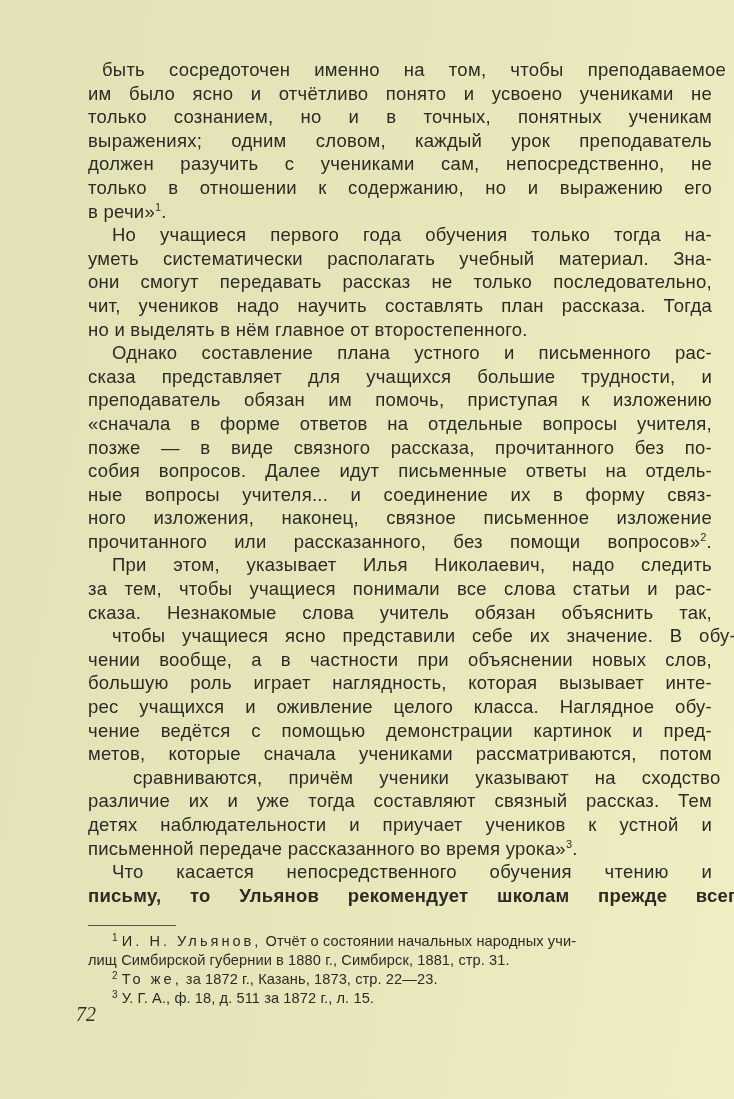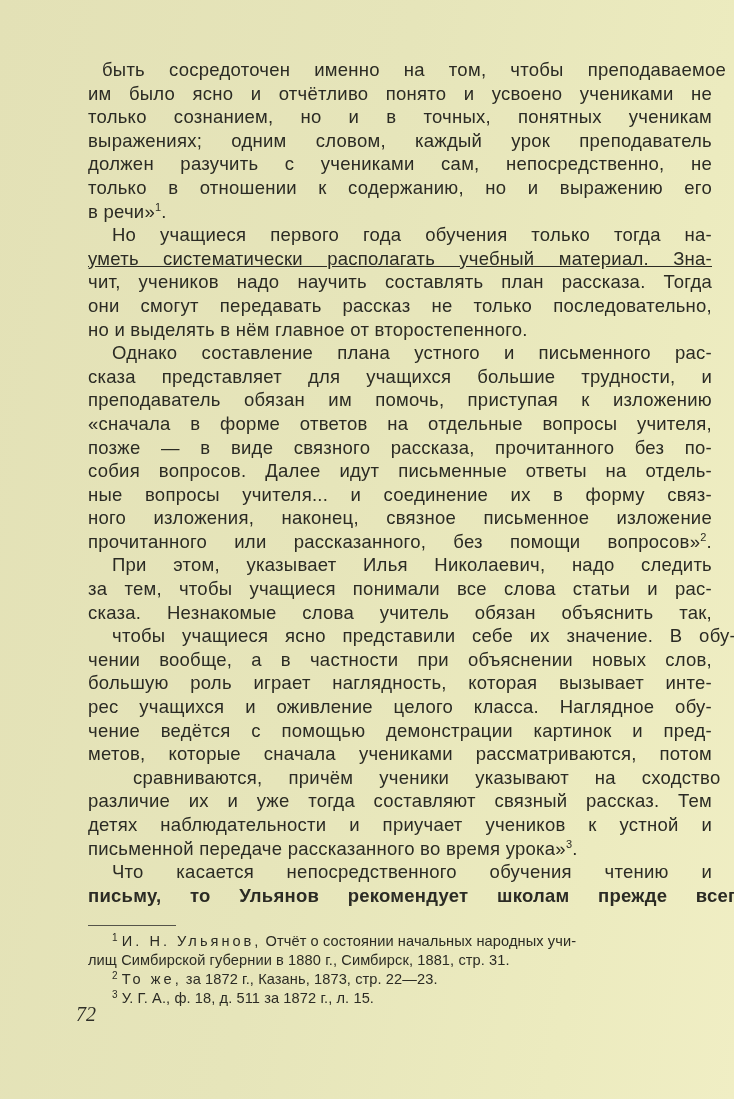--- a/index.html
+++ b/index.html
@@ -84,23 +84,23 @@
 
 <div class="page" id="body">
     <div class="line" style="display: block; margin-left: 14px;"><span style="white-space: nowrap; display: inline-block; word-spacing: 18.6458px; transform-origin: left center;"><span>быть сосредоточен именно на том, чтобы преподаваемое</span></span></div>
     <div class="line" style="display: block;"><span style="white-space: nowrap; display: inline-block; word-spacing: 12px; transform-origin: left center;"><span>им было ясно и отчётливо понято и усвоено учениками не</span></span></div>
     <div class="line" style="display: block;"><span style="white-space: nowrap; display: inline-block; word-spacing: 21.6786px; transform-origin: left center;"><span>только сознанием, но и в точных, понятных ученикам</span></span></div>
     <div class="line" style="display: block;"><span style="white-space: nowrap; display: inline-block; word-spacing: 23.8406px; transform-origin: left center;"><span>выражениях; одним словом, каждый урок преподаватель</span></span></div>
     <div class="line" style="display: block;"><span style="white-space: nowrap; display: inline-block; word-spacing: 21.0964px; transform-origin: left center;"><span>должен разучить с учениками сам, непосредственно, не</span></span></div>
     <div class="line" style="display: block;"><span style="white-space: nowrap; display: inline-block; word-spacing: 16.082px; transform-origin: left center;"><span>только в отношении к содержанию, но и выражению его</span></span></div>
     <div class="line last" style="display: block;"><span style="white-space: nowrap; display: inline-block;"><span>в речи»</span><sup>1</sup><span>.</span></span></div>
     <div class="line indent" style="display: block;"><span style="white-space: nowrap; display: inline-block; word-spacing: 18.5022px; transform-origin: left center;"><span>Но учащиеся первого года обучения только тогда на-</span></span></div>
-    <div class="line" style="display: block;"><span style="white-space: nowrap; display: inline-block; word-spacing: 18.8375px; transform-origin: left center; text-decoration: underline;"><span>уметь систематически располагать учебный материал. Зна-</span></span></div>
+    <div class="line" style="display: block;"><span style="white-space: nowrap; display: inline-block; word-spacing: 18.8375px; transform-origin: left center;"><span>уметь систематически располагать учебный материал. Зна-</span></span></div>
+    <div class="line" style="display: block;"><span style="white-space: nowrap; display: inline-block; word-spacing: 15.625px; transform-origin: left center;"><span>они смогут передавать рассказ не только последовательно,</span></span></div>
     <div class="line" style="display: block;"><span style="white-space: nowrap; display: inline-block; word-spacing: 12.6719px; transform-origin: left center;"><span>чит, учеников надо научить составлять план рассказа. Тогда</span></span></div>
-    <div class="line" style="display: block;"><span style="white-space: nowrap; display: inline-block; word-spacing: 15.625px; transform-origin: left center;"><span>они смогут передавать рассказ не только последовательно,</span></span></div>
     <div class="line last" style="display: block;"><span style="white-space: nowrap; display: inline-block;"><span>но и выделять в нём главное от второстепенного.</span></span></div>
     <div class="line indent" style="display: block; text-decoration: underline;"><span style="white-space: nowrap; display: inline-block; word-spacing: 18.7031px; transform-origin: left center;"><span>Однако составление плана устного и письменного рас-</span></span></div>
     <div class="line" style="display: block;"><span style="white-space: nowrap; display: inline-block; word-spacing: 20.5599px; transform-origin: left center;"><span>сказа представляет для учащихся большие трудности, и</span></span></div>
     <div class="line" style="display: block;"><span style="white-space: nowrap; display: inline-block; word-spacing: 17.9271px; transform-origin: left center;"><span>преподаватель обязан им помочь, приступая к изложению</span></span></div>
     <div class="line" style="display: block;"><span style="white-space: nowrap; display: inline-block; word-spacing: 14.2969px; transform-origin: left center;"><span>«сначала в форме ответов на отдельные вопросы учителя,</span></span></div>
     <div class="line" style="display: block;"><span style="white-space: nowrap; display: inline-block; word-spacing: 15.1484px; transform-origin: left center;"><span>позже — в виде связного рассказа, прочитанного без по-</span></span></div>
     <div class="line" style="display: block;"><span style="white-space: nowrap; display: inline-block; word-spacing: 13.4732px; transform-origin: left center;"><span>собия вопросов. Далее идут письменные ответы на отдель-</span></span></div>
     <div class="line" style="display: block;"><span style="white-space: nowrap; display: inline-block; word-spacing: 17.0332px; transform-origin: left center;"><span>ные вопросы учителя... и соединение их в форму связ-</span></span></div>
     <div class="line" style="display: block;"><span style="white-space: nowrap; display: inline-block; word-spacing: 21.9781px; transform-origin: left center;"><span>ного изложения, наконец, связное письменное изложение</span></span></div>
     <div class="line" style="display: block;"><span style="white-space: nowrap; display: inline-block; word-spacing: 21.8156px; transform-origin: left center;"><span>прочитанного или рассказанного, без помощи вопросов»</span><sup>2</sup><span>.</span></span></div>

